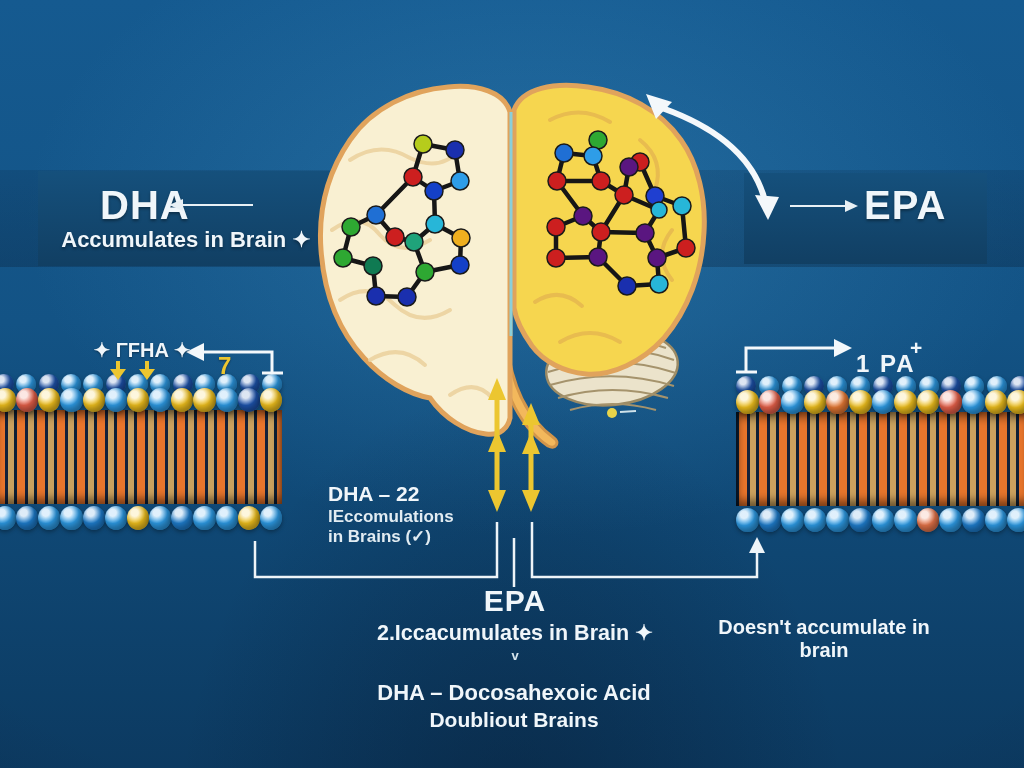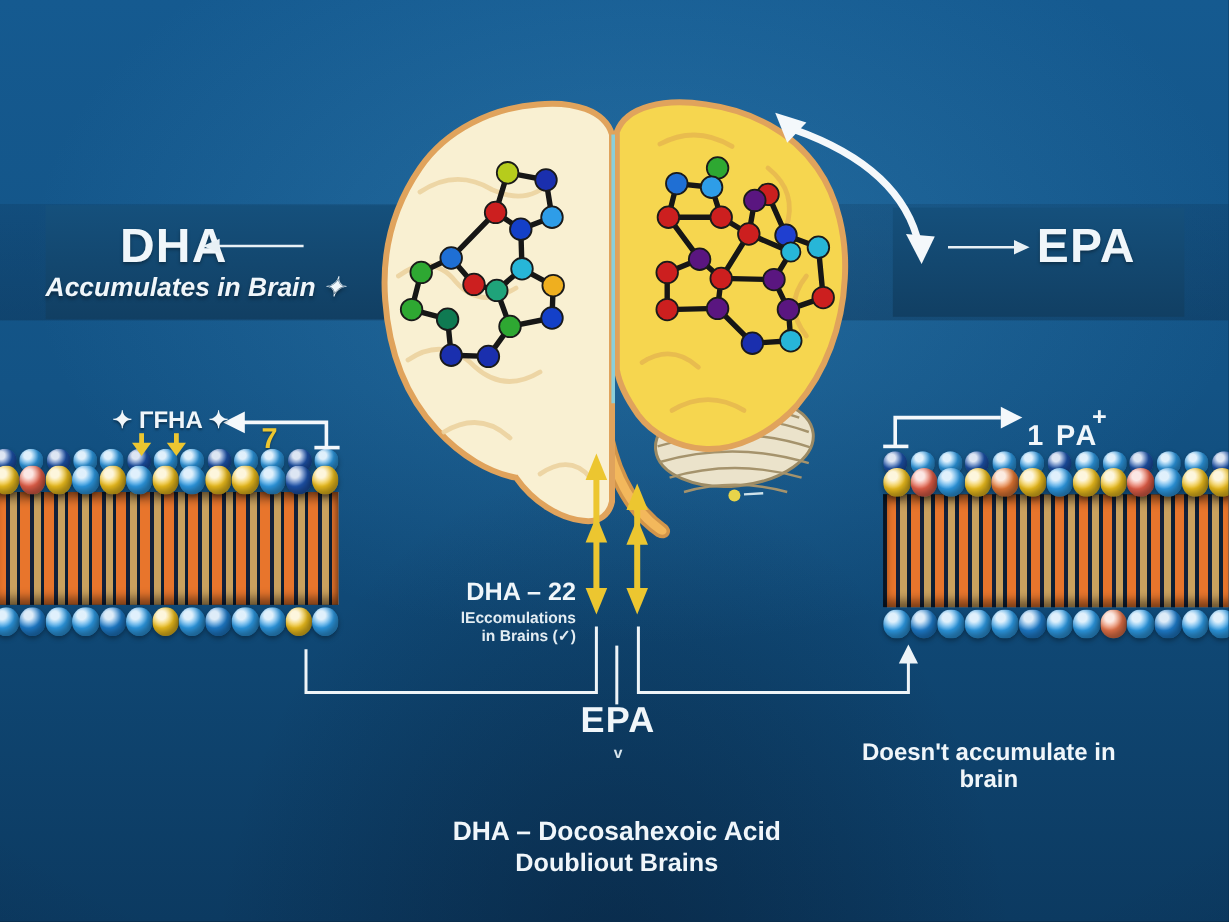--- a/index.html
+++ b/index.html
@@ -15,31 +15,31 @@
   .abs{position:absolute;}
   
   #band{left:0;top:170px;width:1024px;height:97px;
     background:linear-gradient(180deg,rgba(8,30,54,.16),rgba(8,30,54,.30));}
   .label-box{background:linear-gradient(180deg,#15507c,#113f63);}
   #box-dha{left:38px;top:171px;width:296px;height:95px;}
   #box-epa{left:744px;top:173px;width:243px;height:91px;}
   .box-title{position:absolute;font-size:40px;letter-spacing:1px;text-shadow:0 2px 3px rgba(0,0,0,.35);}
   #box-dha .box-title{left:62px;top:12px;}
   #box-epa .box-title{left:120px;top:10px;}
-  .box-sub{position:absolute;font-size:22px;width:100%;text-align:left;text-shadow:0 2px 3px rgba(0,0,0,.35);font-style:italic;}
+  .box-sub{position:absolute;font-size:22px;width:100%;text-align:center;text-shadow:0 2px 3px rgba(0,0,0,.35);}
   #box-dha .box-sub{top:56px;}
   #box-epa .box-sub{top:54px;font-size:20px;}
   
   #lfha{left:92px;top:338px;width:100px;text-align:center;font-size:20px;text-shadow:0 1px 2px rgba(0,0,0,.4);}
   #num7{left:218px;top:352px;font-size:24px;color:#ecc630;text-shadow:0 1px 2px rgba(0,0,0,.4);}
   #pa2{left:856px;top:350px;font-size:24px;letter-spacing:2px;}
   #pa2plus{left:910px;top:336px;font-size:21px;}
-  #center-note{left:328px;top:482px;width:152px;text-align:right;line-height:1.18;}
+  #center-note{left:328px;top:482px;width:152px;text-align:left;line-height:1.18;}
   #center-note .l1{font-size:21px;}
-  #center-note .l2,#center-note .l3{font-size:13px;color:#e2ecf2;}
+  #center-note .l2,#center-note .l3{font-size:17px;color:#e2ecf2;}
   #epa-note{left:355px;top:584px;width:320px;text-align:center;}
   #epa-note .t{font-size:30px;letter-spacing:1px;}
   #epa-note .s{font-size:21.5px;margin-top:2px;}
   #epa-note .c{font-size:13px;margin-top:2px;color:#d8e6ee;}
   #right-note{left:698px;top:616px;width:252px;text-align:center;font-size:20px;}
   #footer-note{left:338px;top:680px;width:352px;text-align:center;line-height:1.22;}
   #footer-note .f1{font-size:22px;}
   #footer-note .f2{font-size:21px;}
   
   .membrane{position:absolute;height:160px;}
@@ -378,20 +378,21 @@
   <div id="pa2plus" class="abs">+</div>
 
   <div id="center-note" class="abs">
     <div class="l1">DHA – 22</div>
     <div class="l2">lEccomulations</div>
     <div class="l3">in Brains (✓)</div>
   </div>
 
   <div id="epa-note" class="abs">
     <div class="t">EPA</div>
+    <div class="s">2.Iccacumulates in Brain ✦</div>
     <div class="c">v</div>
   </div>
 
   <div id="right-note" class="abs">Doesn't accumulate in brain</div>
 
   <div id="footer-note" class="abs">
     <div class="f1">DHA – Docosahexoic Acid</div>
     <div class="f2">Doubliout Brains</div>
   </div>
 

